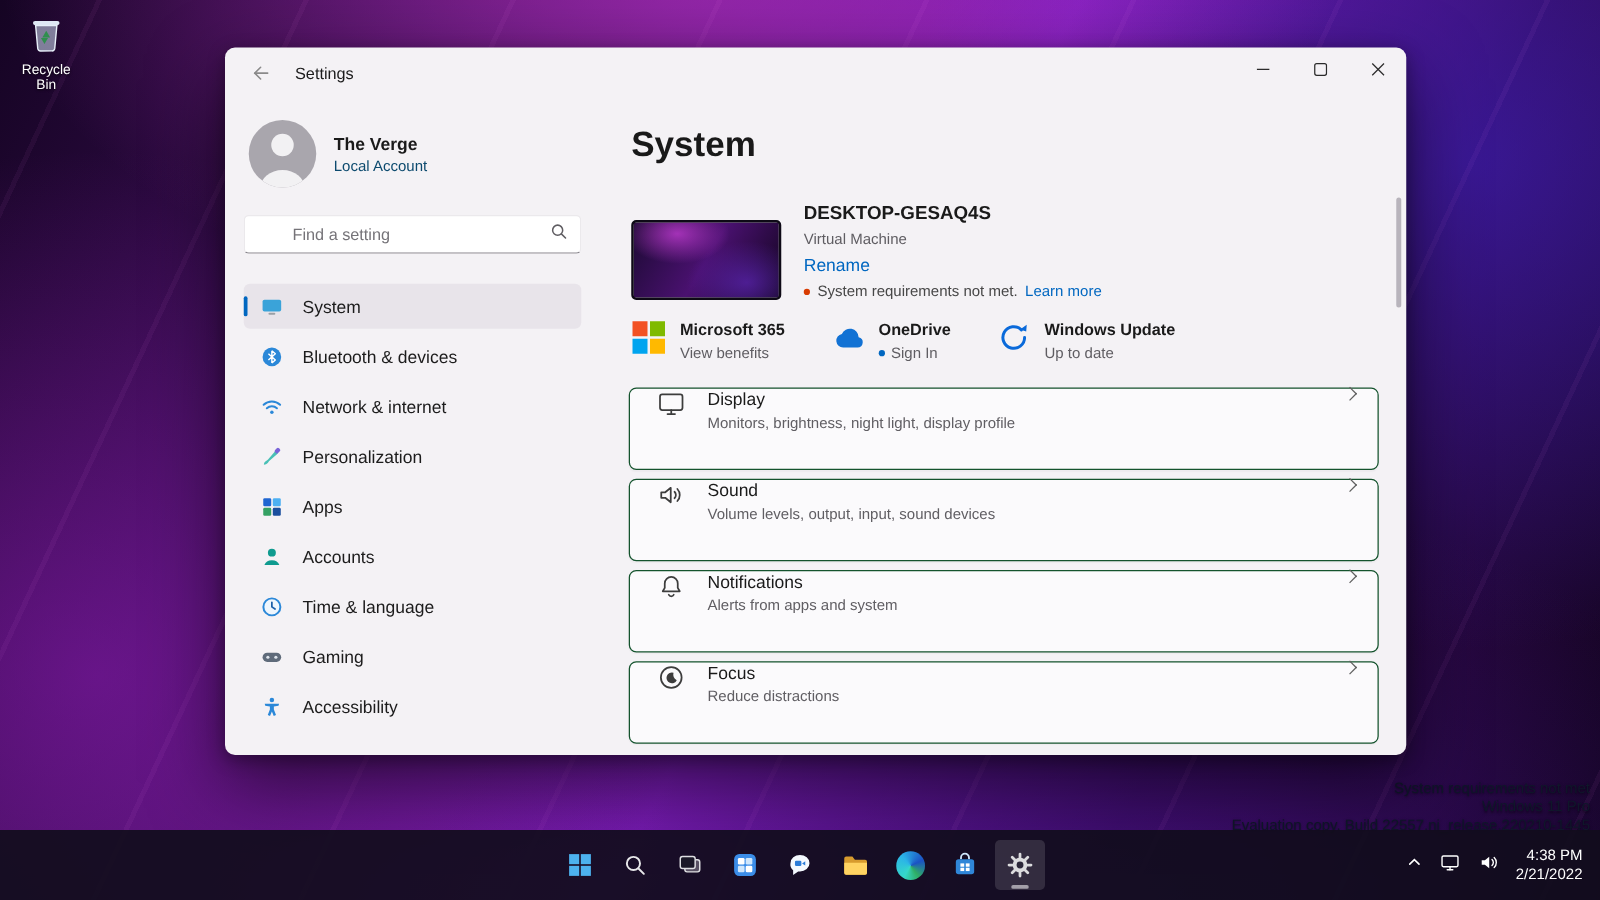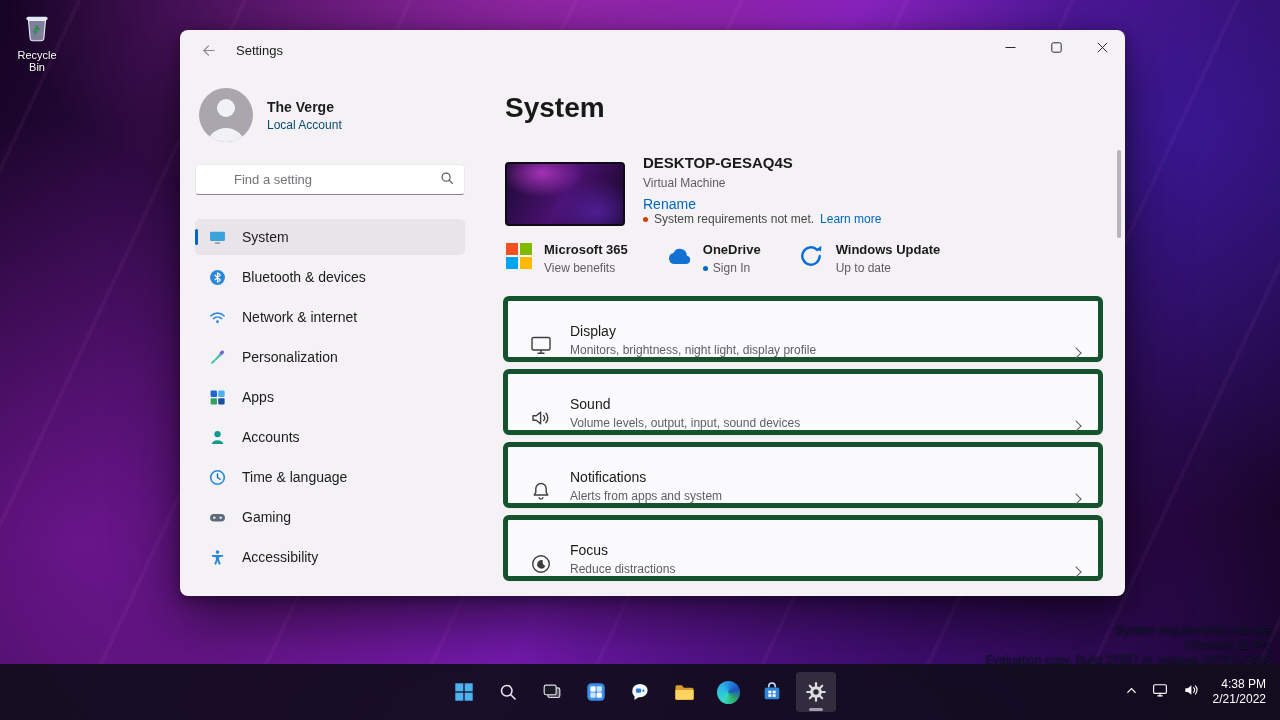--- a/index.html
+++ b/index.html
@@ -24,21 +24,21 @@
   
   .recycle { position:absolute; left:8px; top:8px; width:58px; text-align:center; }
   .recycle .rb-icon { display:inline-flex; width:36px; height:36px; align-items:center; justify-content:center; }
   .recycle .rb-label { display:block; margin-top:2px; color:#fff; font-size:11px; text-shadow:0 1px 2px rgba(0,0,0,.8); }
 
   
   .watermark { position:absolute; right:8px; bottom:52px; text-align:right; color:#0f172a; font-size:12px; line-height:15px; text-shadow:0 1px 2px rgba(0,0,0,.55); }
 
   
   .win {
-    position:absolute; left:180px; top:30px; width:945px; height:566px;
+    position:absolute; left:180px; top:38px; width:945px; height:566px;
     background:#f4f2f5; border-radius:8px; overflow:hidden;
     box-shadow:0 24px 60px rgba(0,0,0,.55), 0 4px 14px rgba(0,0,0,.35);
   }
   .titlebar { position:relative; height:40px; display:flex; align-items:center; padding-left:14px; gap:14px; }
   .back-btn { width:28px; height:28px; display:flex; align-items:center; justify-content:center; border-radius:4px; }
   .win-title { font-size:13px; color:#1b1b1b; }
   .captions { position:absolute; top:0; right:0; display:flex; }
   .cap-btn { width:46px; height:34px; display:flex; align-items:center; justify-content:center; }
 
   
@@ -67,36 +67,36 @@
   .device { display:flex; gap:18px; margin-top:30px; padding-left:2px;align-items:flex-end; }
   .thumb { width:120px; height:64px; border-radius:4px; border:2px solid #0e0a16; flex:none;
     background:
       radial-gradient(70px 40px at 30% 15%, rgba(200,62,216,0.75), transparent 60%),
       radial-gradient(80px 55px at 78% 80%, rgba(96,40,190,0.65), transparent 60%),
       linear-gradient(120deg,#1c0a33,#4a1170 50%,#12051f); }
   .device-info { display:flex; flex-direction:column; }
   .device-name { font-size:15px; font-weight:700; color:#1a1a1a; }
   .device-type { font-size:12px; color:#5f5d62; margin-top:5px; }
   .rename-link { font-size:14px; color:#0067c0; margin-top:6px; width:max-content; }
-  .warn-row { display:flex; align-items:center; gap:6px; font-size:12px; color:#474747; }
+  .warn-row { display:flex; align-items:center; gap:6px; margin-top:6px; font-size:12px; color:#474747; }
   .warn-dot { width:5px; height:5px; border-radius:50%; background:#d83b01; flex:none; }
   .warn-link { color:#0067c0; }
 
   .promos { display:flex; margin-top:16px; padding-left:2px; }
   .promo { display:flex; gap:11px; align-items:flex-start; }
   .promo + .promo { margin-left:36px; }
   .promo-icon { width:28px; height:28px; display:flex; align-items:center; justify-content:center; flex:none; }
   .ms-grid { display:grid; grid-template-columns:12px 12px; grid-template-rows:12px 12px; gap:2px; }
   .ms-grid i { display:block; }
   .promo-title { font-size:13px; font-weight:700; color:#1a1a1a; }
   .promo-sub { font-size:12px; color:#5f5d62; margin-top:4px; display:flex; align-items:center; gap:5px; }
   .blue-dot { width:5px; height:5px; border-radius:50%; background:#0067c0; flex:none; }
 
   .rows { margin-top:21px; width:600px; display:flex; flex-direction:column; gap:7px; }
-  .srow { height:66px; background:#fbfafc; border:5px solid #14532d; border-radius:6px; display:flex; align-items:flex-end; padding:0 18px 0 20px; box-shadow:0 1px 1px rgba(0,0,0,.03); }
+  .srow { height:66px; background:#fbfafc; border:1px solid #14532d; border-radius:6px; display:flex; align-items:flex-start; padding:0 18px 0 20px; box-shadow:0 1px 1px rgba(0,0,0,.03); }
   .srow-icon { width:26px; display:flex; justify-content:center; flex:none; }
   .srow-text { margin-left:16px; }
   .srow-title { font-size:14px; color:#1a1a1a; }
   .srow-sub { font-size:12px; color:#605e63; margin-top:4px; }
   .chev { margin-left:auto; width:8px; height:8px; border-top:1.5px solid #5f5f5f; border-right:1.5px solid #5f5f5f; transform:rotate(45deg); flex:none; }
 
   .scroll-thumb { position:absolute; right:4px; top:120px; width:4px; height:88px; border-radius:2px; background:#b8b4bc; }
 
   
   .taskbar { position:absolute; left:0; right:0; bottom:0; height:56px; background:rgba(17,13,28,0.92); }

